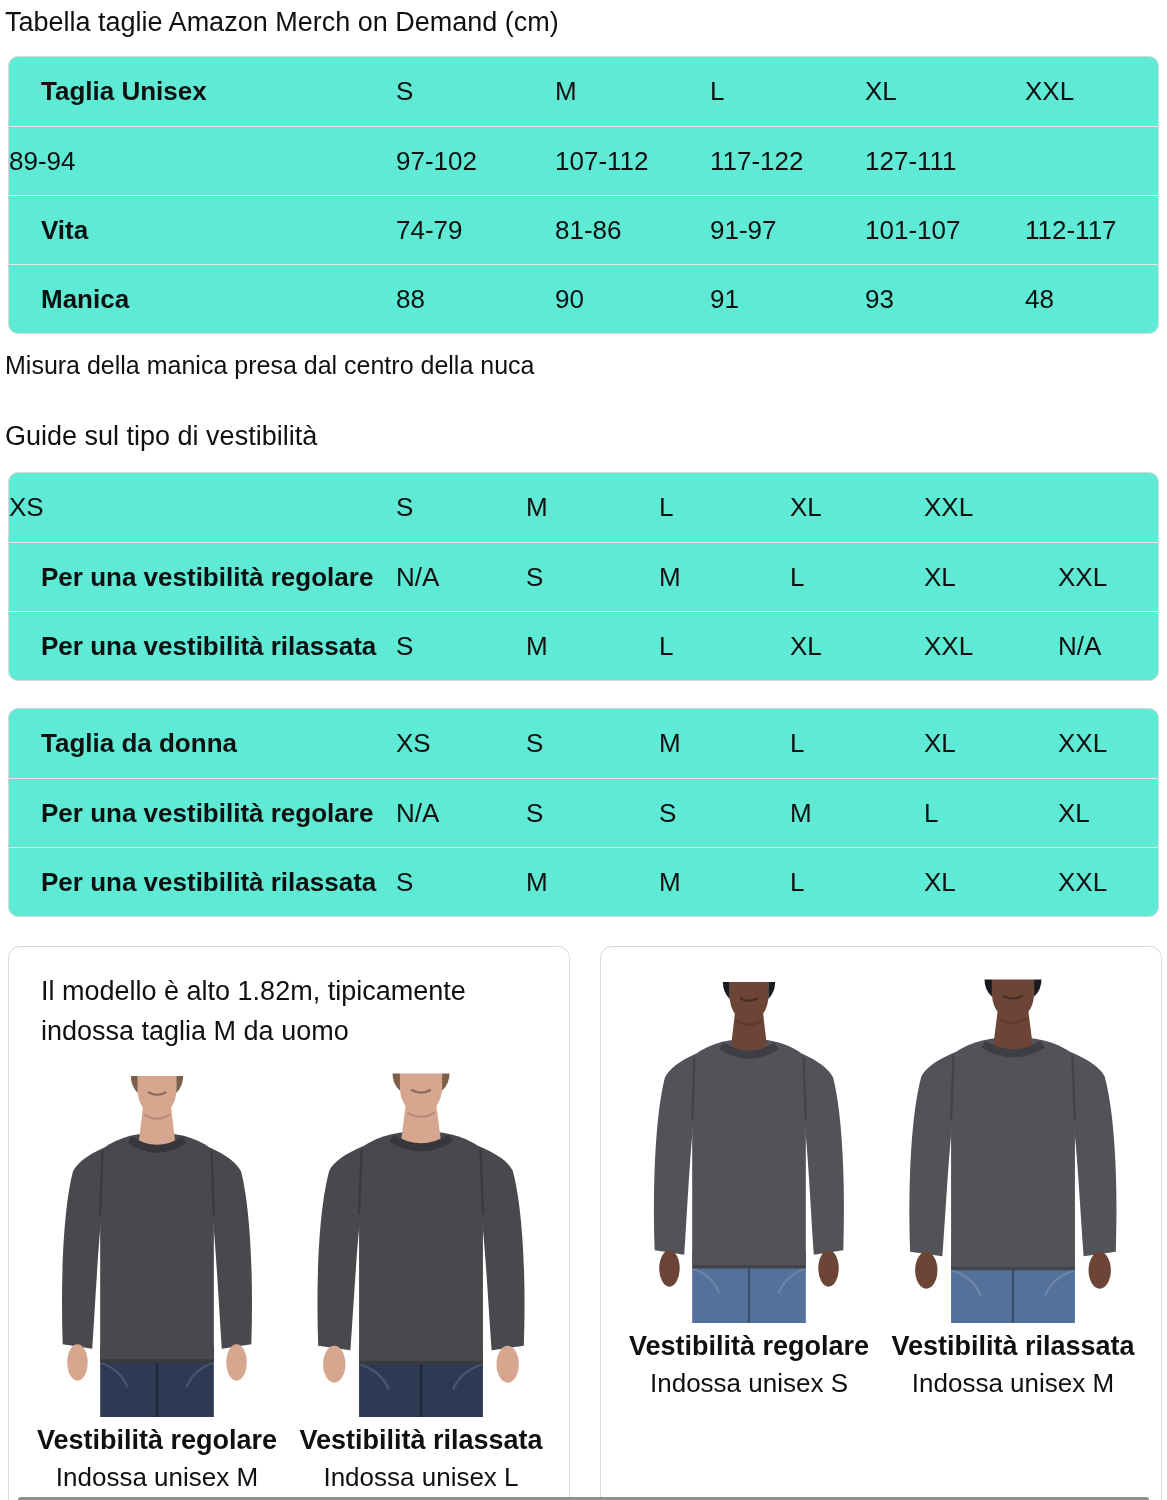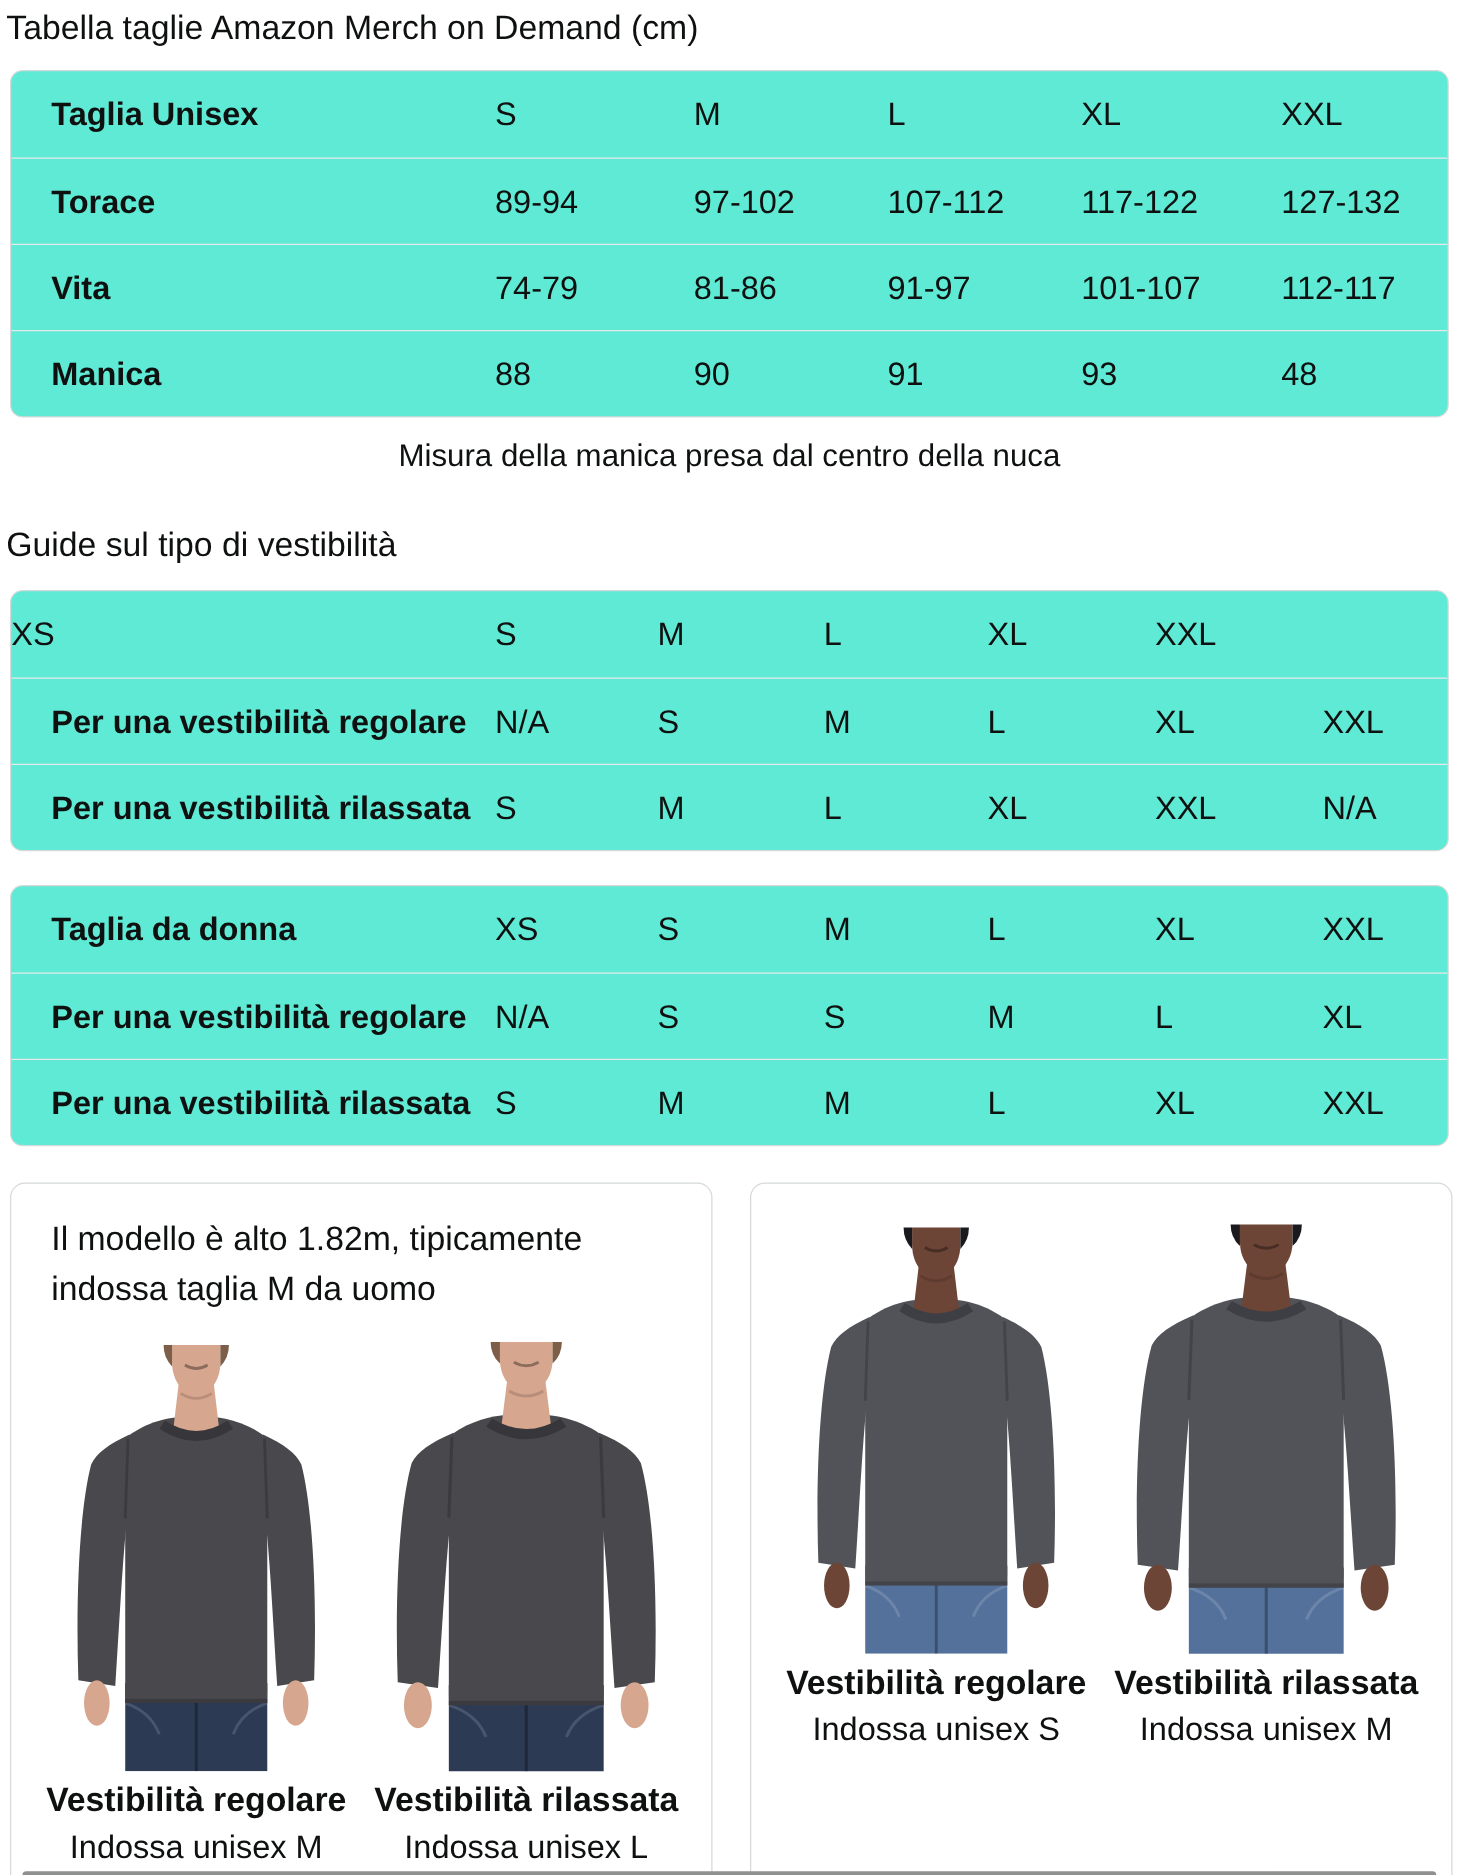--- a/index.html
+++ b/index.html
@@ -35,21 +35,21 @@
   .panel .row .label { font-weight:700; padding-left:32px; }
   .panel .row .cell { font-weight:400; }
 
   .size-table { margin-top:18px; }
   .size-table .row { grid-template-columns:387px 159px 155px 155px 160px 1fr; }
 
   .fit-table .row { grid-template-columns:387px 130px 133px 131px 134px 134px 1fr; }
   .fit-table-uomo { margin-top:20px; }
   .fit-table-donna { margin-top:27px; }
 
-  .note-text { font-size:25px; margin:17px 5px 0 5px;text-align:center; }
+  .note-text { font-size:25px; margin:17px 5px 0 5px; }
   .section-heading { font-size:27px; font-weight:400; margin:41px 5px 0 5px; }
 
   
   .cards { display:flex; gap:30px; margin:29px 8px 0 8px; }
   .card {
     flex:1 1 0;
     border:1px solid var(--table_border, #d5d9d9);
     border-radius:12px;
     background:#fff;
     padding:24px 20px 20px 20px;
@@ -120,26 +120,25 @@
   <div class="panel size-table">
     <div class="row">
       <div class="label">Taglia Unisex</div>
       <div class="cell">S</div>
       <div class="cell">M</div>
       <div class="cell">L</div>
       <div class="cell">XL</div>
       <div class="cell">XXL</div>
     </div>
     <div class="row">
-      <div class="label">Torace</div>
       <div class="cell">89-94</div>
       <div class="cell">97-102</div>
       <div class="cell">107-112</div>
       <div class="cell">117-122</div>
-      <div class="cell">127-132</div>
+      <div class="cell">127-111</div>
     </div>
     <div class="row">
       <div class="label">Vita</div>
       <div class="cell">74-79</div>
       <div class="cell">81-86</div>
       <div class="cell">91-97</div>
       <div class="cell">101-107</div>
       <div class="cell">112-117</div>
     </div>
     <div class="row">

